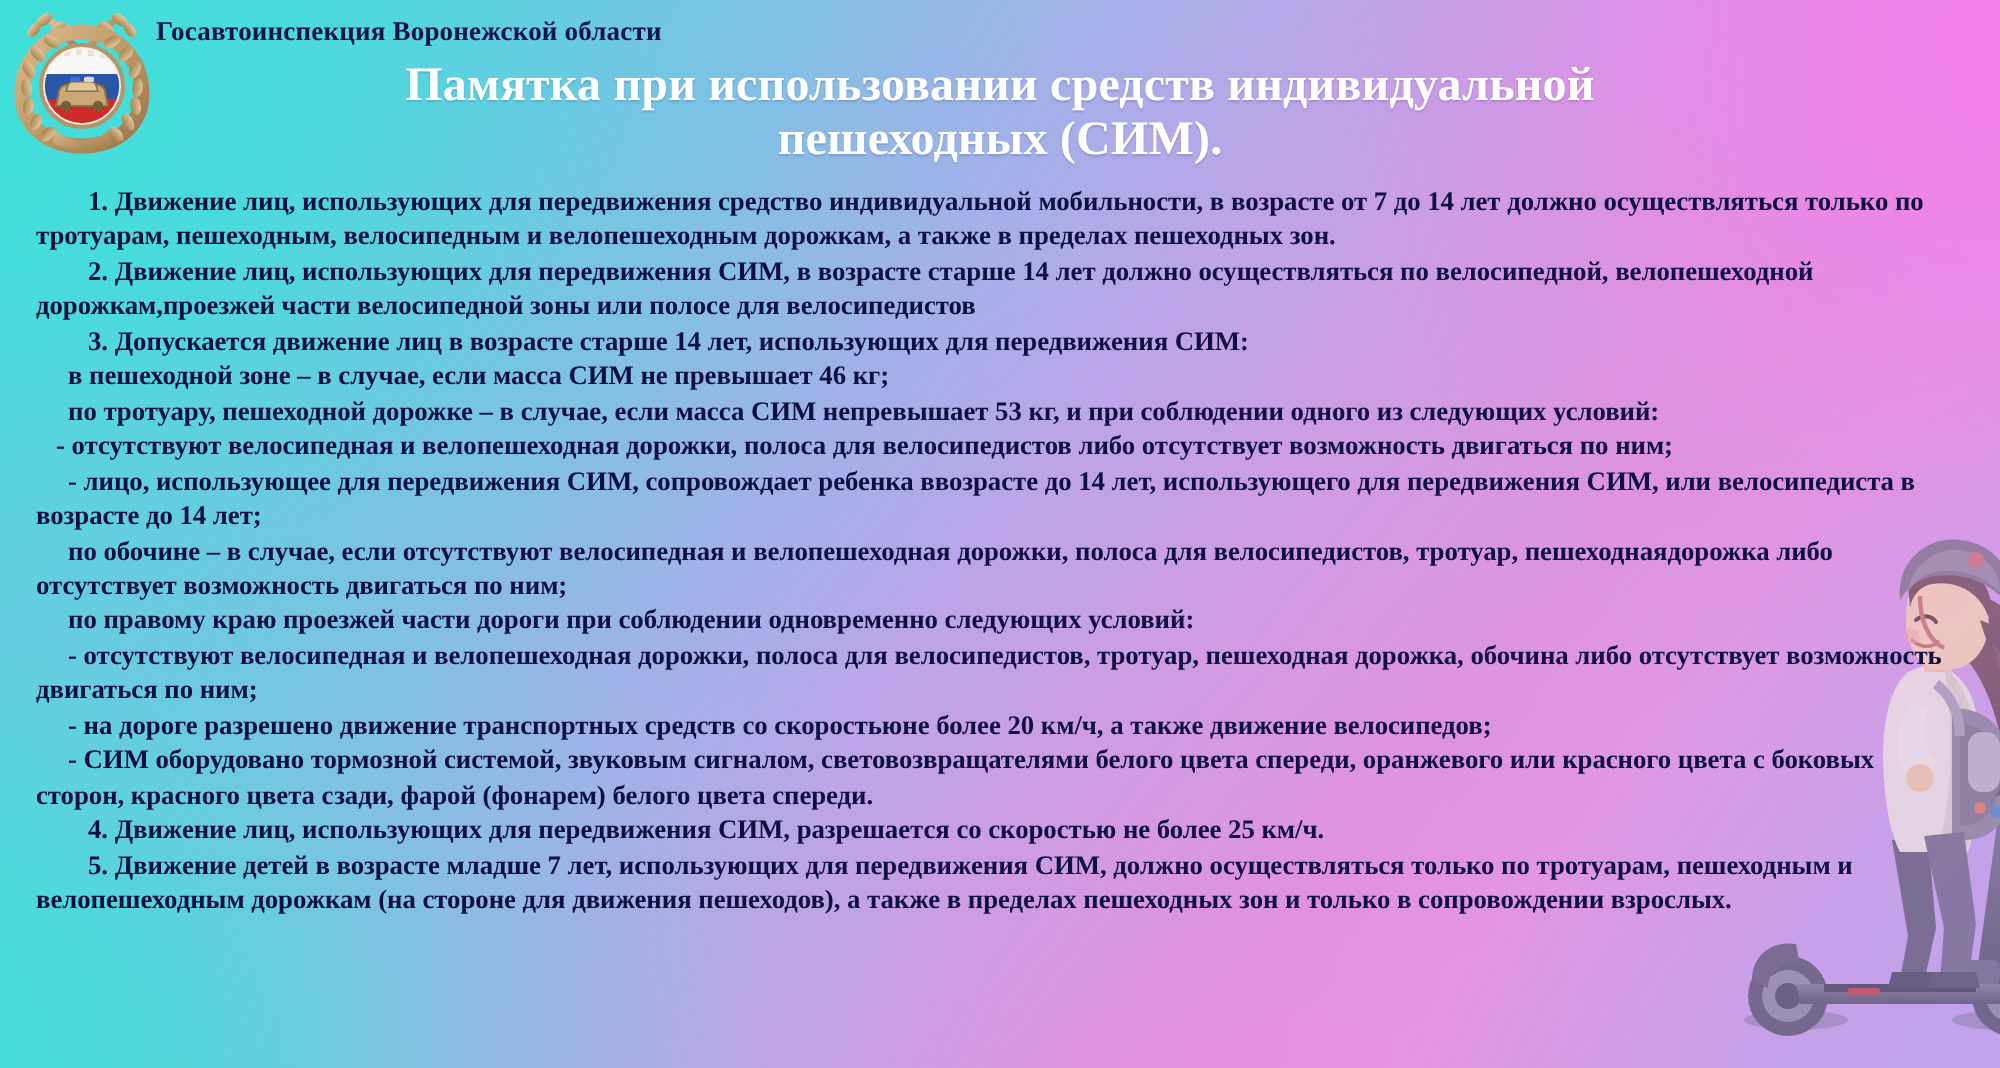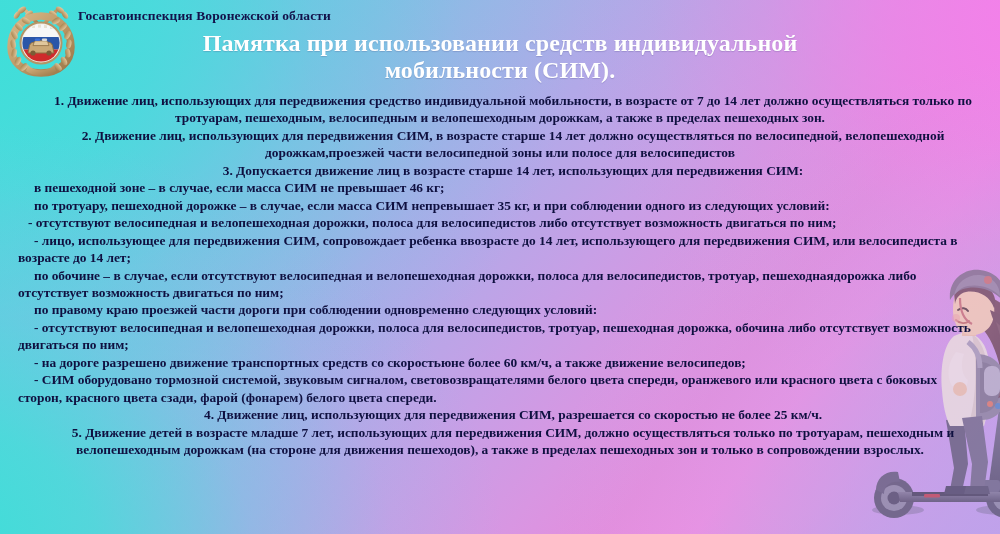--- a/index.html
+++ b/index.html
@@ -126,21 +126,21 @@
     color: #0f1040;
     font-size: 13.4px;
     font-weight: bold;
     line-height: 17.45px;
     letter-spacing: -0.02px;
   }
   .body-text p {
     margin: 0;
     white-space: normal;
   }
-  .ind-1 { text-indent: 26px; text-align: center; }
+  .ind-1 { text-indent: 26px; }
   .ind-2 { text-indent: 16px; }
   .ind-3 { text-indent: 10px; }
 </style>
 </head>
 <body>
 
 <div id="poster">
 
   <div class="tint tl"></div>
   <div class="tint tr"></div>
@@ -219,21 +219,21 @@
         <circle cx="27" cy="48" r="2.6" fill="#7a5c36"></circle>
         <circle cx="43" cy="48" r="2.6" fill="#7a5c36"></circle>
       </g>
     </svg>
   </div>
 
   <div class="org-title">Госавтоинспекция Воронежской области</div>
 
   <div class="main-title">
     <div>Памятка при использовании средств индивидуальной</div>
-    <div>мобильности (СИМ).</div>
+    <div>пешеходных (СИМ).</div>
   </div>
 
   <div class="illustration">
     <svg viewBox="0 0 200 280" xmlns="http://www.w3.org/2000/svg">
       <defs>
         <linearGradient id="hairG" x1="0" y1="0" x2="1" y2="1">
           <stop offset="0%" stop-color="#7d545f"></stop>
           <stop offset="100%" stop-color="#5b3a46"></stop>
         </linearGradient>
         <linearGradient id="metal" x1="0" y1="0" x2="0" y2="1">
@@ -314,25 +314,25 @@
 
       <path d="M110 40 C110 52 114 62 122 66" stroke="#c9746f" stroke-width="2.2" fill="none"></path>
     </svg>
   </div>
 
   <div class="body-text">
     <p class="ind-1">1. Движение лиц, использующих для передвижения средство индивидуальной мобильности, в возрасте от 7 до 14 лет должно осуществляться только по тротуарам, пешеходным, велосипедным и велопешеходным дорожкам, а также в пределах пешеходных зон.</p>
     <p class="ind-1">2. Движение лиц, использующих для передвижения СИМ, в возрасте старше 14 лет должно осуществляться по велосипедной, велопешеходной дорожкам,проезжей части велосипедной зоны или полосе для велосипедистов</p>
     <p class="ind-1">3. Допускается движение лиц в возрасте старше 14 лет, использующих для передвижения СИМ:</p>
     <p class="ind-2">в пешеходной зоне – в случае, если масса СИМ не превышает 46 кг;</p>
-    <p class="ind-2">по тротуару, пешеходной дорожке – в случае, если масса СИМ непревышает 35 кг, и при соблюдении одного из следующих условий:</p>
+    <p class="ind-2">по тротуару, пешеходной дорожке – в случае, если масса СИМ непревышает 53 кг, и при соблюдении одного из следующих условий:</p>
     <p class="ind-3">- отсутствуют велосипедная и велопешеходная дорожки, полоса для велосипедистов либо отсутствует возможность двигаться по ним;</p>
     <p class="ind-2">- лицо, использующее для передвижения СИМ, сопровождает ребенка ввозрасте до 14 лет, использующего для передвижения СИМ, или велосипедиста в возрасте до 14 лет;</p>
     <p class="ind-2">по обочине – в случае, если отсутствуют велосипедная и велопешеходная дорожки, полоса для велосипедистов, тротуар, пешеходнаядорожка либо отсутствует возможность двигаться по ним;</p>
     <p class="ind-2">по правому краю проезжей части дороги при соблюдении одновременно следующих условий:</p>
     <p class="ind-2">- отсутствуют велосипедная и велопешеходная дорожки, полоса для велосипедистов, тротуар, пешеходная дорожка, обочина либо отсутствует возможность двигаться по ним;</p>
-    <p class="ind-2">- на дороге разрешено движение транспортных средств со скоростьюне более 60 км/ч, а также движение велосипедов;</p>
+    <p class="ind-2">- на дороге разрешено движение транспортных средств со скоростьюне более 20 км/ч, а также движение велосипедов;</p>
     <p class="ind-2">- СИМ оборудовано тормозной системой, звуковым сигналом, световозвращателями белого цвета спереди, оранжевого или красного цвета с боковых сторон, красного цвета сзади, фарой (фонарем) белого цвета спереди.</p>
     <p class="ind-1">4. Движение лиц, использующих для передвижения СИМ, разрешается со скоростью не более 25 км/ч.</p>
     <p class="ind-1">5. Движение детей в возрасте младше 7 лет, использующих для передвижения СИМ, должно осуществляться только по тротуарам, пешеходным и велопешеходным дорожкам (на стороне для движения пешеходов), а также в пределах пешеходных зон и только в сопровождении взрослых.</p>
   </div>
 
 </div>
 
 </body></html>

